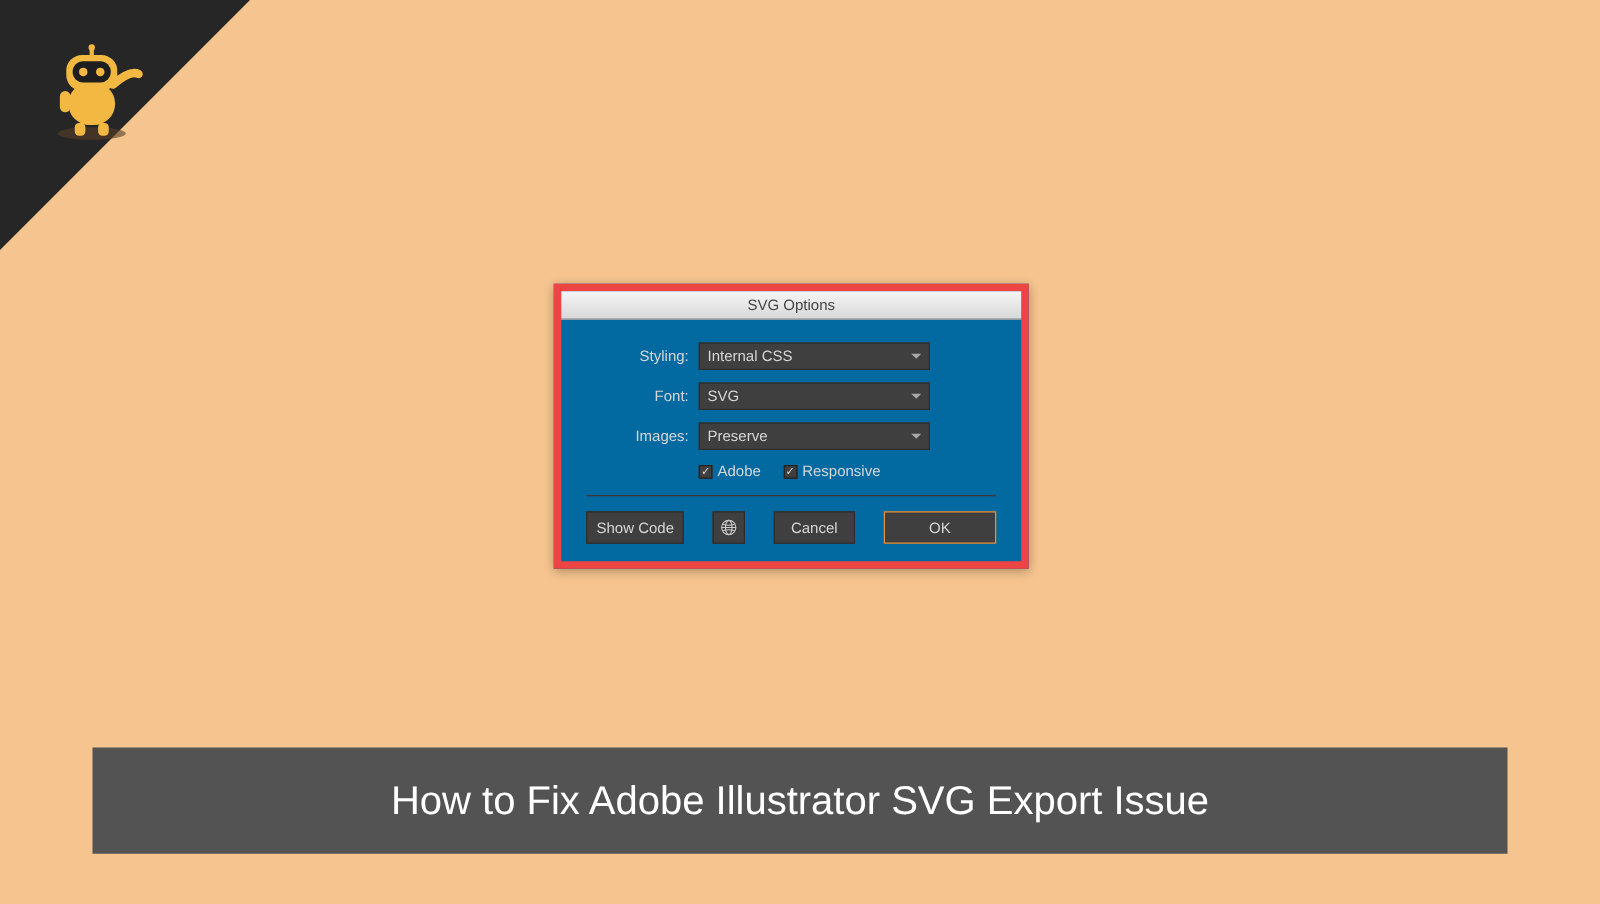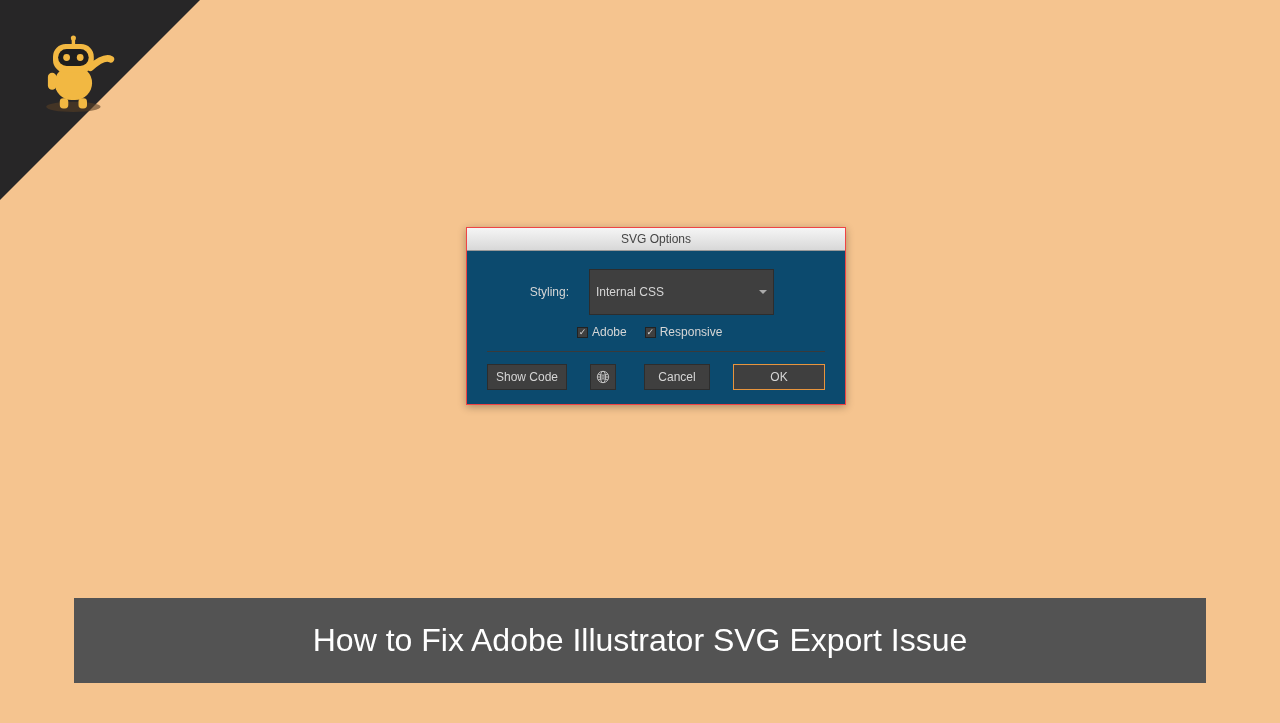--- a/index.html
+++ b/index.html
@@ -26,24 +26,24 @@
     .robot-icon {
       position: absolute;
       top: 32px;
       left: 36px;
       z-index: 2;
     }
     
     .dialog {
       position: absolute;
       top: 227px;
-      left: 466px;
+      left: 443px;
       width: 380px;
-      background: #0c4a6e;
-      border: 1px solid #ef4444;
+      background: #0369a1;
+      border: 6px solid #ef4444;
       box-shadow: 0 2px 8px rgba(0,0,0,0.3);
     }
     
     .dialog-titlebar {
       background: linear-gradient(to bottom, #f5f5f5, #d8d8d8);
       text-align: center;
       padding: 4px 0;
       font-size: 12px;
       color: #444;
       border-bottom: 1px solid #999;
@@ -57,31 +57,31 @@
       display: flex;
       align-items: center;
       margin-bottom: 10px;
     }
     
     .form-label {
       width: 82px;
       text-align: right;
       color: #d6d6d6;
       font-size: 12px;
-      margin-right: 20px;
+      margin-right: 8px;
     }
     
     .form-select {
       flex: 1;
       max-width: 185px;
       background: #3f3f3f;
       border: 1px solid #2d2d2d;
       color: #d6d6d6;
       font-size: 12px;
-      padding: 15px 6px;
+      padding: 3px 6px;
       display: flex;
       justify-content: space-between;
       align-items: center;
     }
     
     .select-arrow {
       width: 0;
       height: 0;
       border-left: 4px solid transparent;
       border-right: 4px solid transparent;
@@ -203,21 +203,35 @@
   <div class="dialog-body">
 
     <div class="form-row">
       <div class="form-label">Styling:</div>
       <div class="form-select">
         <span>Internal CSS</span>
         <span class="select-arrow"></span>
       </div>
     </div>
 
-
+    <div class="form-row">
+      <div class="form-label">Font:</div>
+      <div class="form-select">
+        <span>SVG</span>
+        <span class="select-arrow"></span>
+      </div>
+    </div>
+
+    <div class="form-row">
+      <div class="form-label">Images:</div>
+      <div class="form-select">
+        <span>Preserve</span>
+        <span class="select-arrow"></span>
+      </div>
+    </div>
 
 
 
     <div class="checkbox-row">
       <div class="checkbox-item">
         <div class="checkbox">✓</div>
         <span>Adobe</span>
       </div>
       <div class="checkbox-item">
         <div class="checkbox">✓</div>

